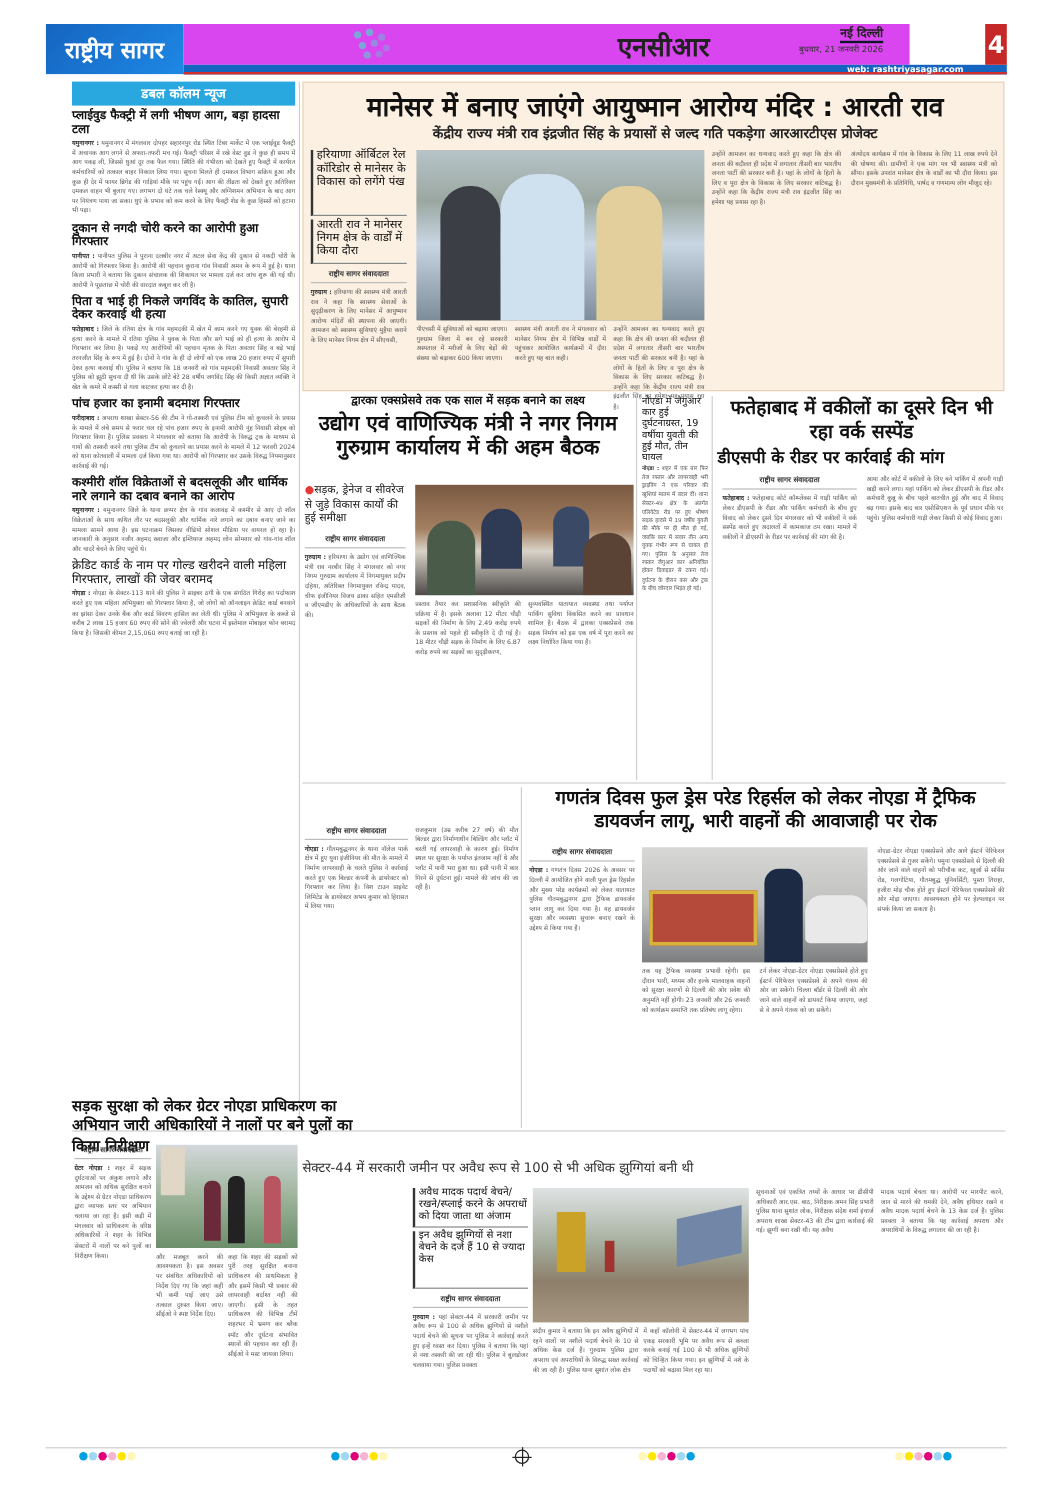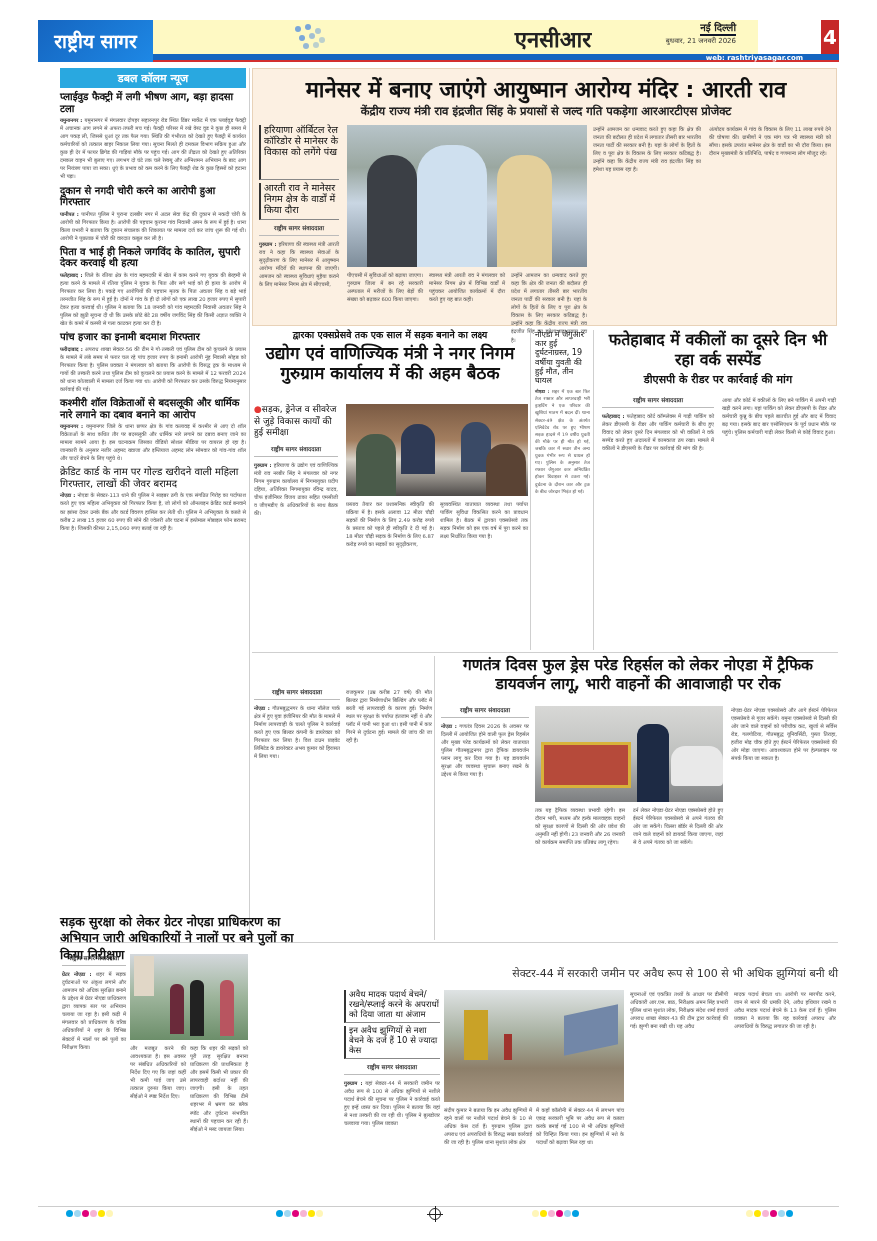--- a/index.html
+++ b/index.html
@@ -2,21 +2,21 @@
 <html><head>
 <meta charset="utf-8">
 <style>
   * { box-sizing: border-box; margin: 0; padding: 0; }
   html, body { width: 877px; height: 1241px; background: #ffffff; overflow: hidden; }
   body { font-family: "DejaVu Sans", sans-serif; color: #222; position: relative; }
 
   
   .masthead { position: absolute; left: 38px; top: 20px; width: 801px; height: 42px; }
   .mh-logo { position: absolute; left: 0; top: 0; width: 115px; height: 42px; background: linear-gradient(135deg,#1565c0,#1e88e5); color: #fff; font-weight: bold; font-size: 19px; display: flex; align-items: center; justify-content: center; clip-path: polygon(0 0,100% 0,108% 100%,0 100%); }
-  .mh-mid { position: absolute; left: 115px; top: 0; width: 605px; height: 34px; background: #fef9c3; }
+  .mh-mid { position: absolute; left: 115px; top: 0; width: 605px; height: 34px; background: #d946ef; }
   .mh-dots { position: absolute; left: 140px; top: 4px; width: 40px; height: 26px; }
   .mh-dots span { position: absolute; width: 6px; height: 6px; border-radius: 50%; background: #7aa7d8; }
   .mh-section { position: absolute; left: 280px; top: 3px; width: 240px; text-align: center; font-size: 22px; font-weight: bold; color: #222; }
   .mh-blue-bar { position: absolute; left: 115px; top: 34px; width: 686px; height: 8px; background: #1565c0; border-bottom: 2px solid #d32f2f; }
   .mh-city { position: absolute; right: 22px; top: 0px; font-size: 10px; font-weight: bold; text-align: right; border-bottom: 2px solid #0f172a; }
   .mh-date { position: absolute; right: 22px; top: 16px; font-size: 7px; color: #333; }
   .mh-web { position: absolute; right: 36px; top: 34px; font-size: 7px; color: #fff; font-weight: bold; }
   .mh-pageno { position: absolute; right: 0; top: 0; width: 18px; height: 34px; background: #c62828; color: #fff; font-weight: bold; font-size: 20px; display: flex; align-items: center; justify-content: center; }
 
   
@@ -155,21 +155,21 @@
 
 <section class="abs" style="left:535px;top:330px;width:55px;height:320px">
   <h3 class="head" style="font-size:8px;font-weight:normal">नोएडा में जैगुआर कार हुई दुर्घटनाग्रस्त, 19 वर्षीया युवती की हुई मौत, तीन घायल</h3>
   <p class="body-text" style="margin-top:3px;font-size:4.6px"><span class="dateline">नोएडा :</span> <span>शहर में एक बार फिर तेज रफ्तार और लापरवाही भरी ड्राइविंग ने एक परिवार की खुशियां मातम में बदल दीं। थाना सेक्टर-49 क्षेत्र के अंतर्गत एलिवेटेड रोड पर हुए भीषण सड़क हादसे में 19 वर्षीय युवती की मौके पर ही मौत हो गई, जबकि कार में सवार तीन अन्य युवक गंभीर रूप से घायल हो गए। पुलिस के अनुसार तेज रफ्तार जैगुआर कार अनियंत्रित होकर डिवाइडर से टकरा गई। दुर्घटना के दौरान कार और ट्रक के बीच जोरदार भिड़ंत हो गई।</span></p>
 </section>
 
 <div class="rule-v" style="left:593px;top:330px;height:320px"></div>
 
 <section class="abs" style="left:598px;top:330px;width:240px;height:320px">
   <h2 class="head" style="font-size:16px;text-align:center;line-height:1.25">फतेहाबाद में वकीलों का दूसरे दिन भी रहा वर्क सस्पेंड</h2>
-  <div class="head" style="font-size:11px;text-align:center;margin-top:4px">डीएसपी के रीडर पर कार्रवाई की मांग</div>
+  <div class="head" style="font-size:14px;text-align:left;margin-top:4px">डीएसपी के रीडर पर कार्रवाई की मांग</div>
   <div class="abs" style="left:4px;top:66px;width:112px">
     <div class="byline">राष्ट्रीय सागर संवाददाता</div>
     <p class="body-text" style="margin-top:4px"><span class="dateline">फतेहाबाद :</span> <span>फतेहाबाद कोर्ट कॉम्प्लेक्स में गाड़ी पार्किंग को लेकर डीएसपी के रीडर और पार्किंग कर्मचारी के बीच हुए विवाद को लेकर दूसरे दिन मंगलवार को भी वकीलों ने वर्क सस्पेंड करते हुए अदालतों में कामकाज ठप रखा। मामले में वकीलों ने डीएसपी के रीडर पर कार्रवाई की मांग की है।</span></p>
   </div>
   <p class="body-text abs" style="left:124px;top:66px;width:114px">आया और कोर्ट में वकीलों के लिए बने पार्किंग में अपनी गाड़ी खड़ी करने लगा। यहां पार्किंग को लेकर डीएसपी के रीडर और कर्मचारी कुन्नू के बीच पहले बातचीत हुई और बाद में विवाद बढ़ गया। इसके बाद बार एसोसिएशन के पूर्व प्रधान मौके पर पहुंचे। पुलिस कर्मचारी गाड़ी लेकर किसी से कोई विवाद हुआ।</p>
 </section>
 
 <div class="rule-h" style="left:252px;top:652px;width:586px"></div>
 
 <section class="abs" style="left:252px;top:656px;width:180px;height:284px">
@@ -210,24 +210,24 @@
     <div class="abs" style="left:4px;top:2px;width:20px;height:40px;background:#e1d7c7"></div>
     <div class="abs" style="left:40px;top:30px;width:14px;height:50px;background:#6a2a3a;border-radius:6px 6px 0 0"></div>
     <div class="abs" style="left:60px;top:26px;width:14px;height:56px;background:#222;border-radius:6px 6px 0 0"></div>
     <div class="abs" style="left:90px;top:26px;width:14px;height:56px;background:#b85560;border-radius:6px 6px 0 0"></div>
   </div>
   <p class="body-text abs" style="left:70px;top:130px;width:56px">और मजबूत करने की आवश्यकता है। इस अवसर पर संबंधित अधिकारियों को निर्देश दिए गए कि जहां कहीं भी कमी पाई जाए उसे तत्काल दुरुस्त किया जाए। सीईओ ने स्पष्ट निर्देश दिए।</p>
   <p class="body-text abs" style="left:130px;top:130px;width:58px">कहा कि शहर की सड़कों को पूरी तरह सुरक्षित बनाना प्राधिकरण की प्राथमिकता है और इसमें किसी भी प्रकार की लापरवाही बर्दाश्त नहीं की जाएगी। इसी के तहत प्राधिकरण की विभिन्न टीमें शहरभर में भ्रमण कर ब्लैक स्पॉट और दुर्घटना संभावित स्थानों की पहचान कर रही हैं। सीईओ ने मस्ट जायजा लिया।</p>
 </section>
 
 <section class="abs" style="left:252px;top:946px;width:586px;height:258px">
-  <div class="head" style="position:absolute;left:0;top:22px;width:586px;font-size:11px;font-weight:normal;text-align:right;color:#333">सेक्टर-44 में सरकारी जमीन पर अवैध रूप से 100 से भी अधिक झुग्गियां बनी थी</div>
+  <div class="head" style="position:absolute;left:0;top:22px;width:586px;font-size:11px;font-weight:normal;text-align:left;color:#333">सेक्टर-44 में सरकारी जमीन पर अवैध रूप से 100 से भी अधिक झुग्गियां बनी थी</div>
   <div class="abs" style="left:92px;top:44px;width:96px">
     <div class="head" style="font-size:8.5px;font-weight:normal;border-left:2px solid #333;padding-left:3px;border-bottom:1px solid #888;padding-bottom:3px;margin-bottom:3px">अवैध मादक पदार्थ बेचने/रखने/स्प्लाई करने के अपराधों को दिया जाता था अंजाम</div>
-    <div class="head" style="font-size:8.5px;font-weight:normal;border-left:2px solid #333;padding-left:3px;border-bottom:1px solid #888;padding-bottom:2px;margin-bottom:4px">इन अवैध झुग्गियों से नशा बेचने के दर्ज हैं 10 से ज्यादा केस</div>
+    <div class="head" style="font-size:8.5px;font-weight:normal;border-left:2px solid #333;padding-left:3px;border-bottom:1px solid #888;padding-bottom:17px;margin-bottom:4px">इन अवैध झुग्गियों से नशा बेचने के दर्ज हैं 10 से ज्यादा केस</div>
     <div class="byline">राष्ट्रीय सागर संवाददाता</div>
     <p class="body-text" style="margin-top:4px"><span class="dateline">गुरुग्राम :</span> <span>यहां सेक्टर-44 में सरकारी जमीन पर अवैध रूप से 100 से अधिक झुग्गियों से नशीले पदार्थ बेचने की सूचना पर पुलिस ने कार्रवाई करते हुए इन्हें ध्वस्त कर दिया। पुलिस ने बताया कि यहां से नशा तस्करी की जा रही थी। पुलिस ने बुलडोजर चलवाया गया। पुलिस प्रवक्ता</span></p>
   </div>
   <div class="photo abs" style="left:192px;top:44px;width:180px;height:112px;background:linear-gradient(180deg,#dfe3e4 0%,#a7b0a0 40%,#8d7f6a 70%,#a89883 100%);">
     <div class="abs" style="left:20px;top:20px;width:24px;height:50px;background:#c9a227"></div>
     <div class="abs" style="left:60px;top:44px;width:8px;height:26px;background:#a0332d"></div>
     <div class="abs" style="left:120px;top:20px;width:54px;height:40px;background:#7287a8;transform:skewY(-12deg)"></div>
   </div>
   <p class="body-text abs" style="left:192px;top:160px;width:88px">संदीप कुमार ने बताया कि इन अवैध झुग्गियों में रहने वालों पर नशीले पदार्थ बेचने के 10 से अधिक केस दर्ज हैं। गुरुग्राम पुलिस द्वारा अपराध एवं अपराधियों के विरुद्ध सख्त कार्रवाई की जा रही है। पुलिस थाना सुशांत लोक क्षेत्र</p>
   <p class="body-text abs" style="left:284px;top:160px;width:88px">में कहाँ कॉलोनी में सेक्टर-44 में लगभग पांच एकड़ सरकारी भूमि पर अवैध रूप से कब्जा करके बनाई गई 100 से भी अधिक झुग्गियों को चिन्हित किया गया। इन झुग्गियों में नशे के पदार्थों को बढ़ावा मिल रहा था।</p>

